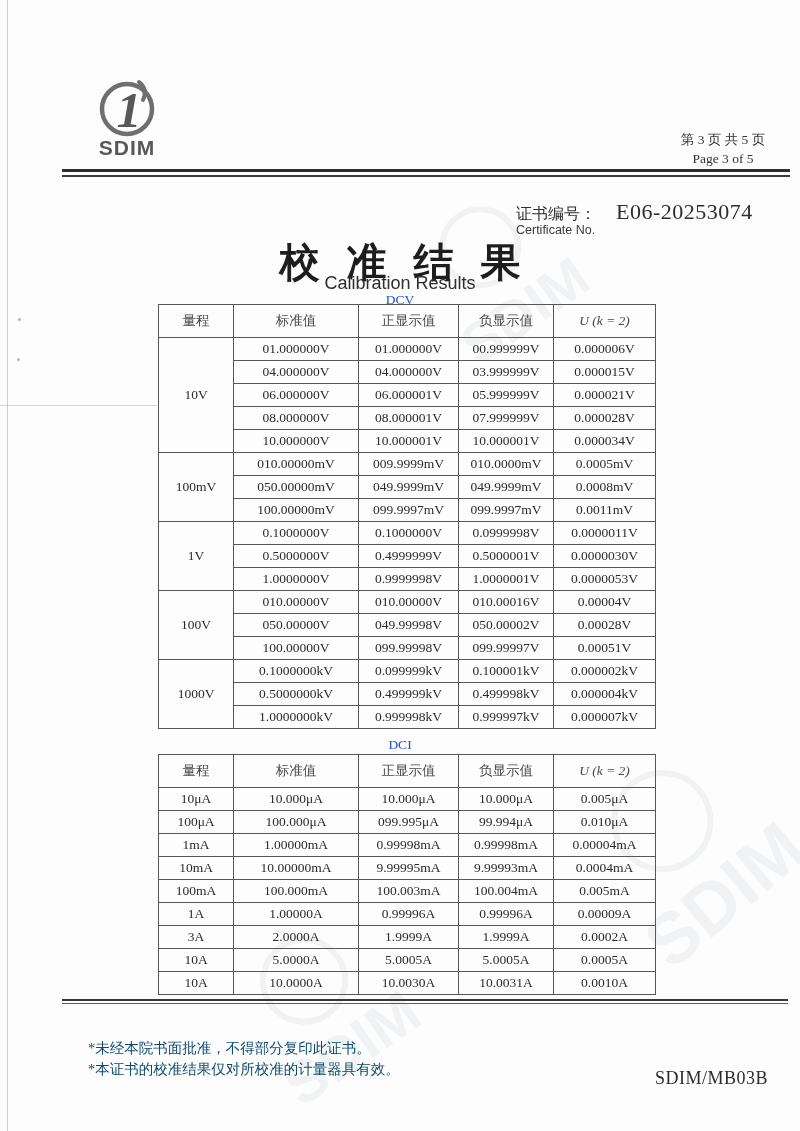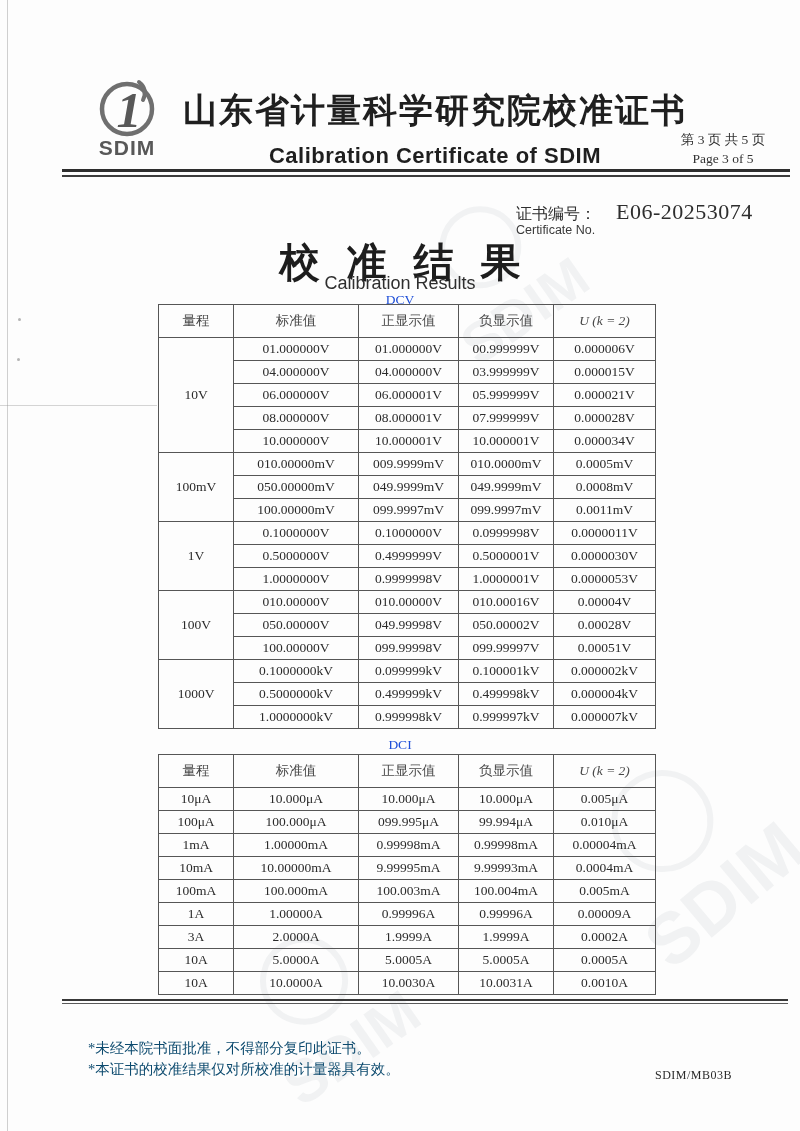--- a/index.html
+++ b/index.html
@@ -50,21 +50,21 @@
     border:1px solid #565656;text-align:center;vertical-align:middle;
     font-size:13.5px;padding:0 2px;overflow:hidden;white-space:nowrap;
   }
   .cal-table th{height:32px;font-weight:normal;color:#474747;}
   .cal-table td{height:22px;line-height:22px;color:#2b2b2b;}
   .cal-table th.u-col{font-style:italic;}
   
   .bottom-rule{position:absolute;left:62px;right:12px;top:999px;height:2px;
                border-top:2px solid #383838;border-bottom:1px solid #5a5a5a;}
   .notes{position:absolute;left:88px;top:1008px;font-size:14.5px;color:#0c4a6e;line-height:21px;margin-top:30px;}
-  .form-code{position:absolute;left:655px;top:1068px;font-size:12px;color:#2b2b2b;letter-spacing:.5px;text-align:center;}
+  .form-code{position:absolute;left:655px;top:1068px;font-size:18px;color:#2b2b2b;letter-spacing:.5px;text-align:center;}
 </style>
 </head>
 <body>
 
 <div class="page">
 
   <div class="scan-edge-left"></div>
   <div class="scan-line-mid"></div>
   <div class="scan-dot" style="left:18px;top:318px;"></div>
   <div class="scan-dot" style="left:17px;top:358px;"></div>
@@ -80,24 +80,20 @@
 
   <div class="logo">
     <svg width="96" height="64" viewBox="0 0 96 64">
       <circle cx="48" cy="31" r="25" fill="none" stroke="#6f6f6f" stroke-width="4.5"></circle>
       <path d="M60,4 q9,7 4,18" fill="none" stroke="#6f6f6f" stroke-width="4" stroke-linecap="round"></path>
       <text x="50" y="49" font-size="50" font-weight="bold" font-style="italic" font-family="Liberation Serif, serif" text-anchor="middle" fill="#585858" stroke="#fdfdfd" stroke-width="2.5" paint-order="stroke">1</text>
     </svg>
     <div class="logo-text">SDIM</div>
   </div>
 
-  <div class="title-block">
-    <div class="title-zh">山东省计量科学研究院校准证书</div>
-    <div class="title-en">Calibration Certificate of SDIM</div>
-  </div>
 
   <div class="page-info">
     <div>第 3 页 共 5 页</div>
     <div>Page 3 of 5</div>
   </div>
 
   <div class="rule"></div>
 
   <div class="cert-line">
     <span>证书编号：</span><span class="cert-no">E06-20253074</span>

